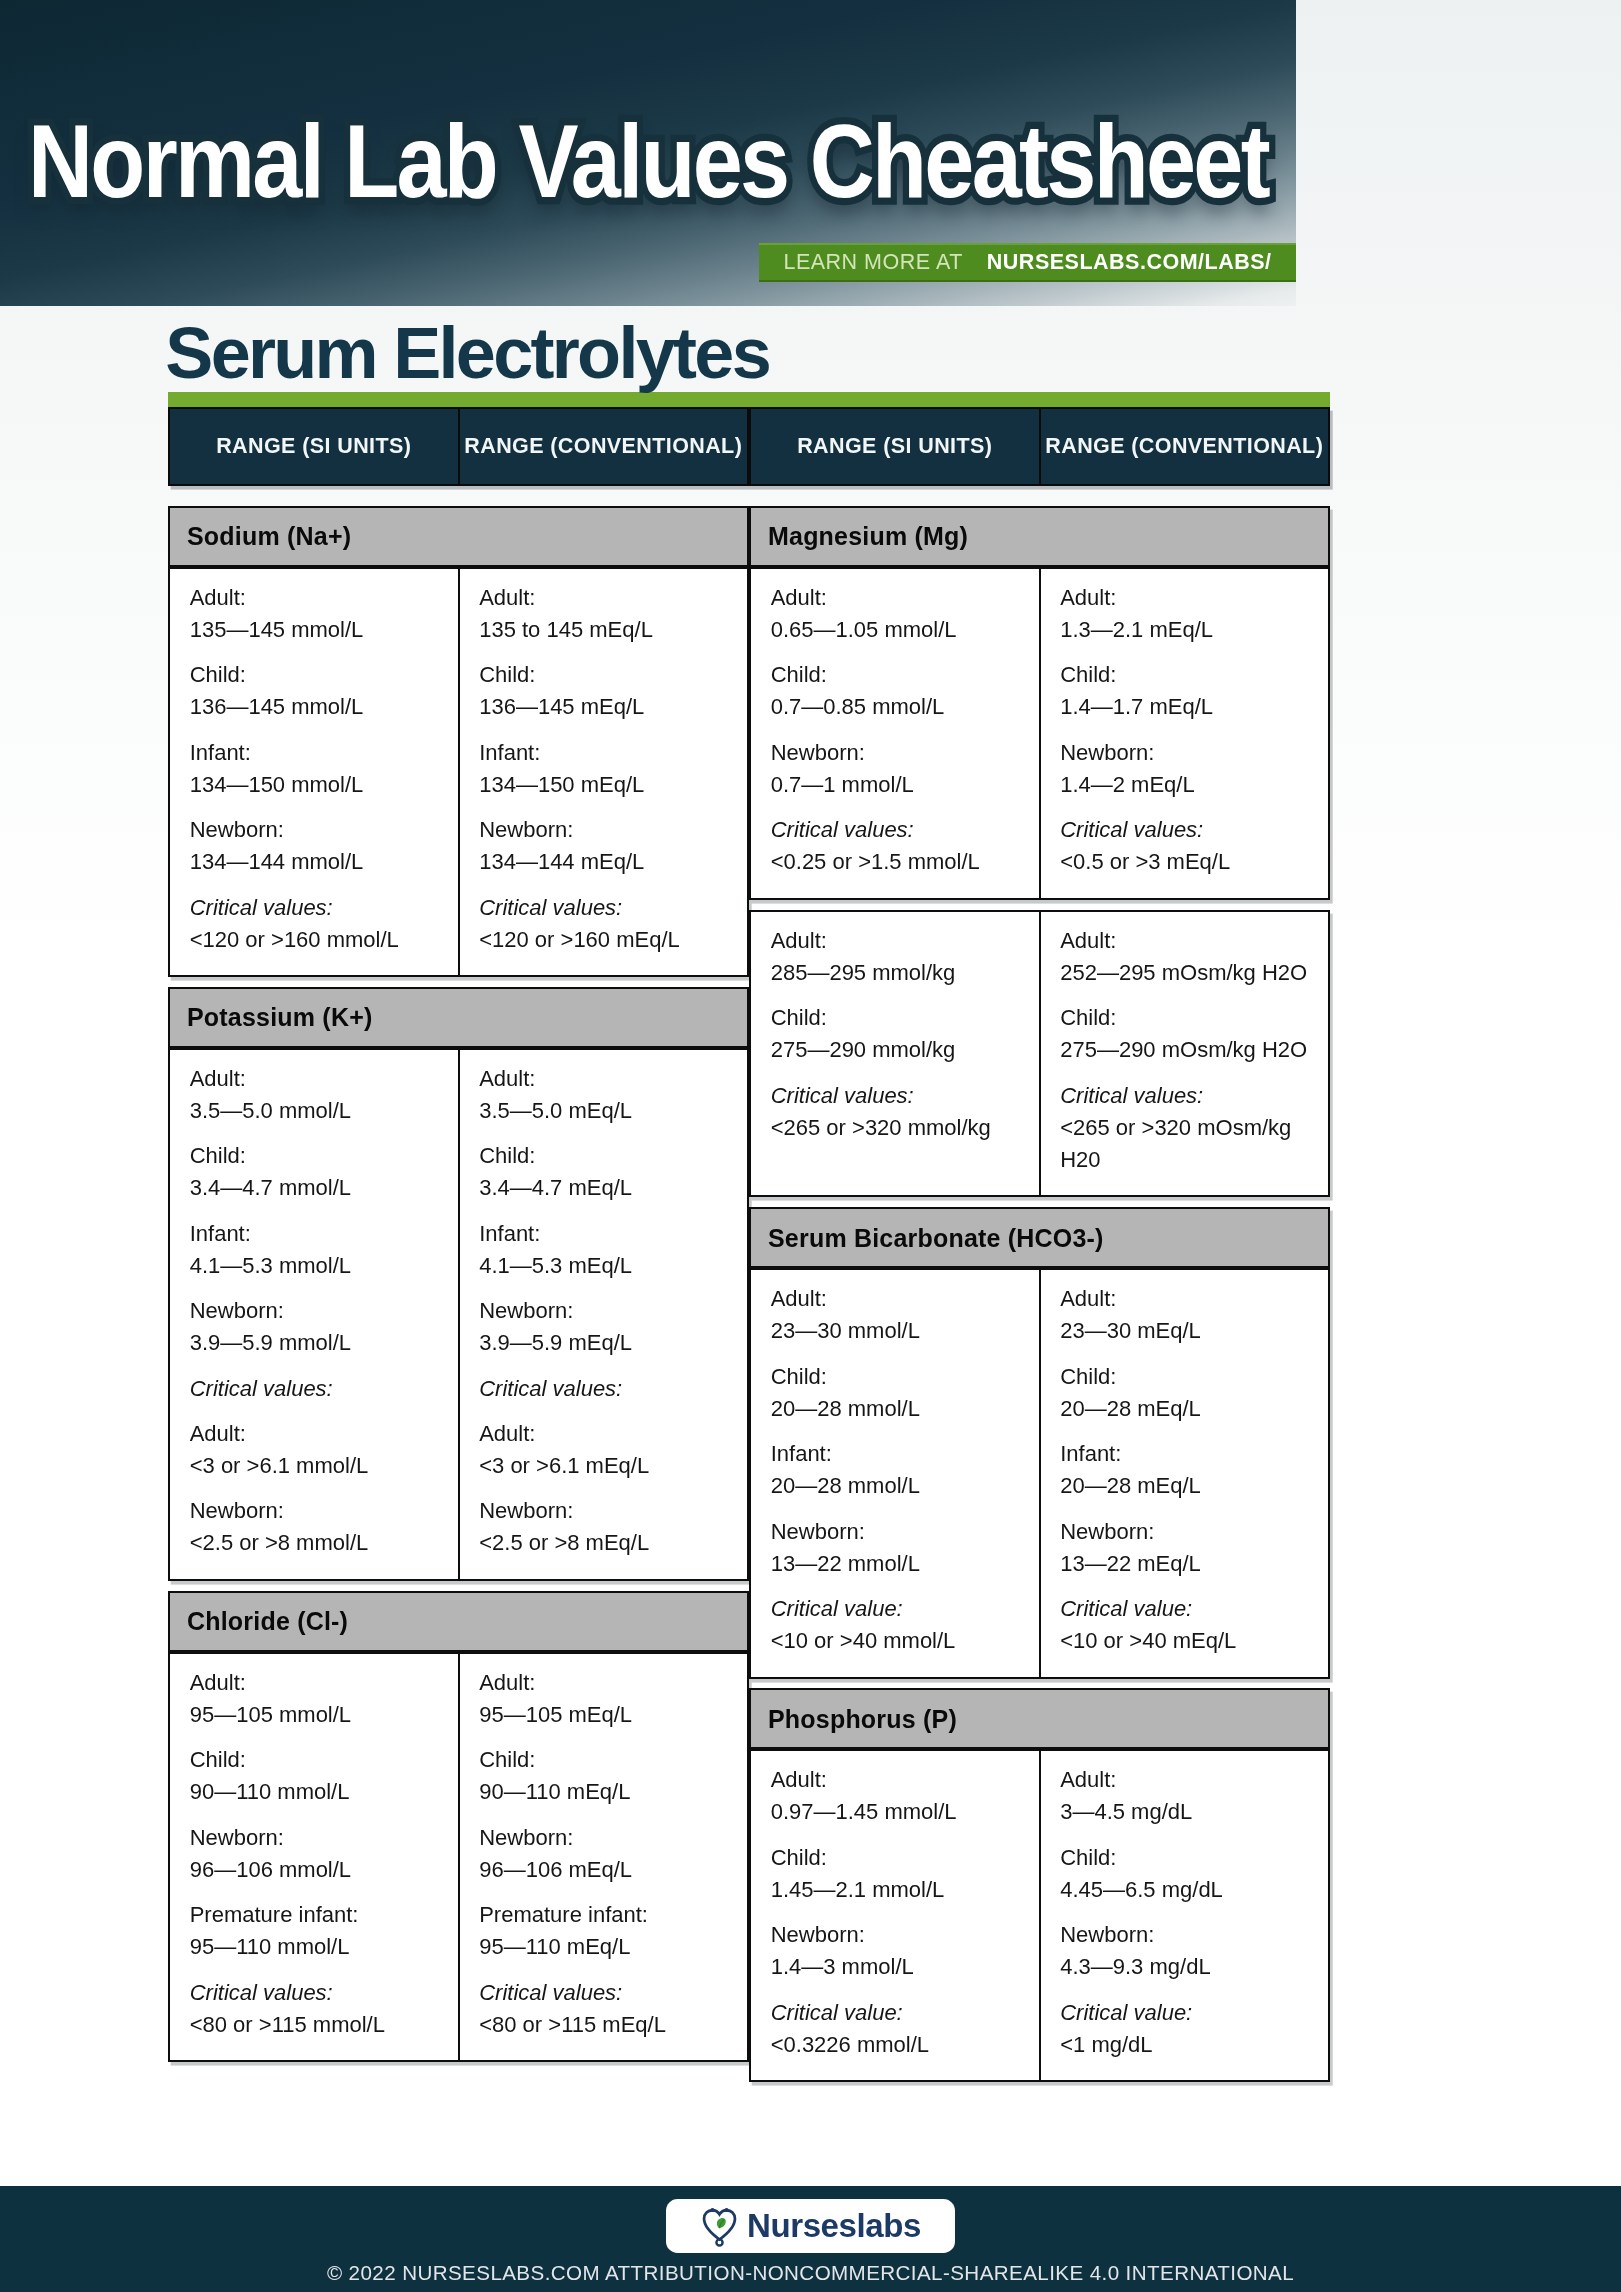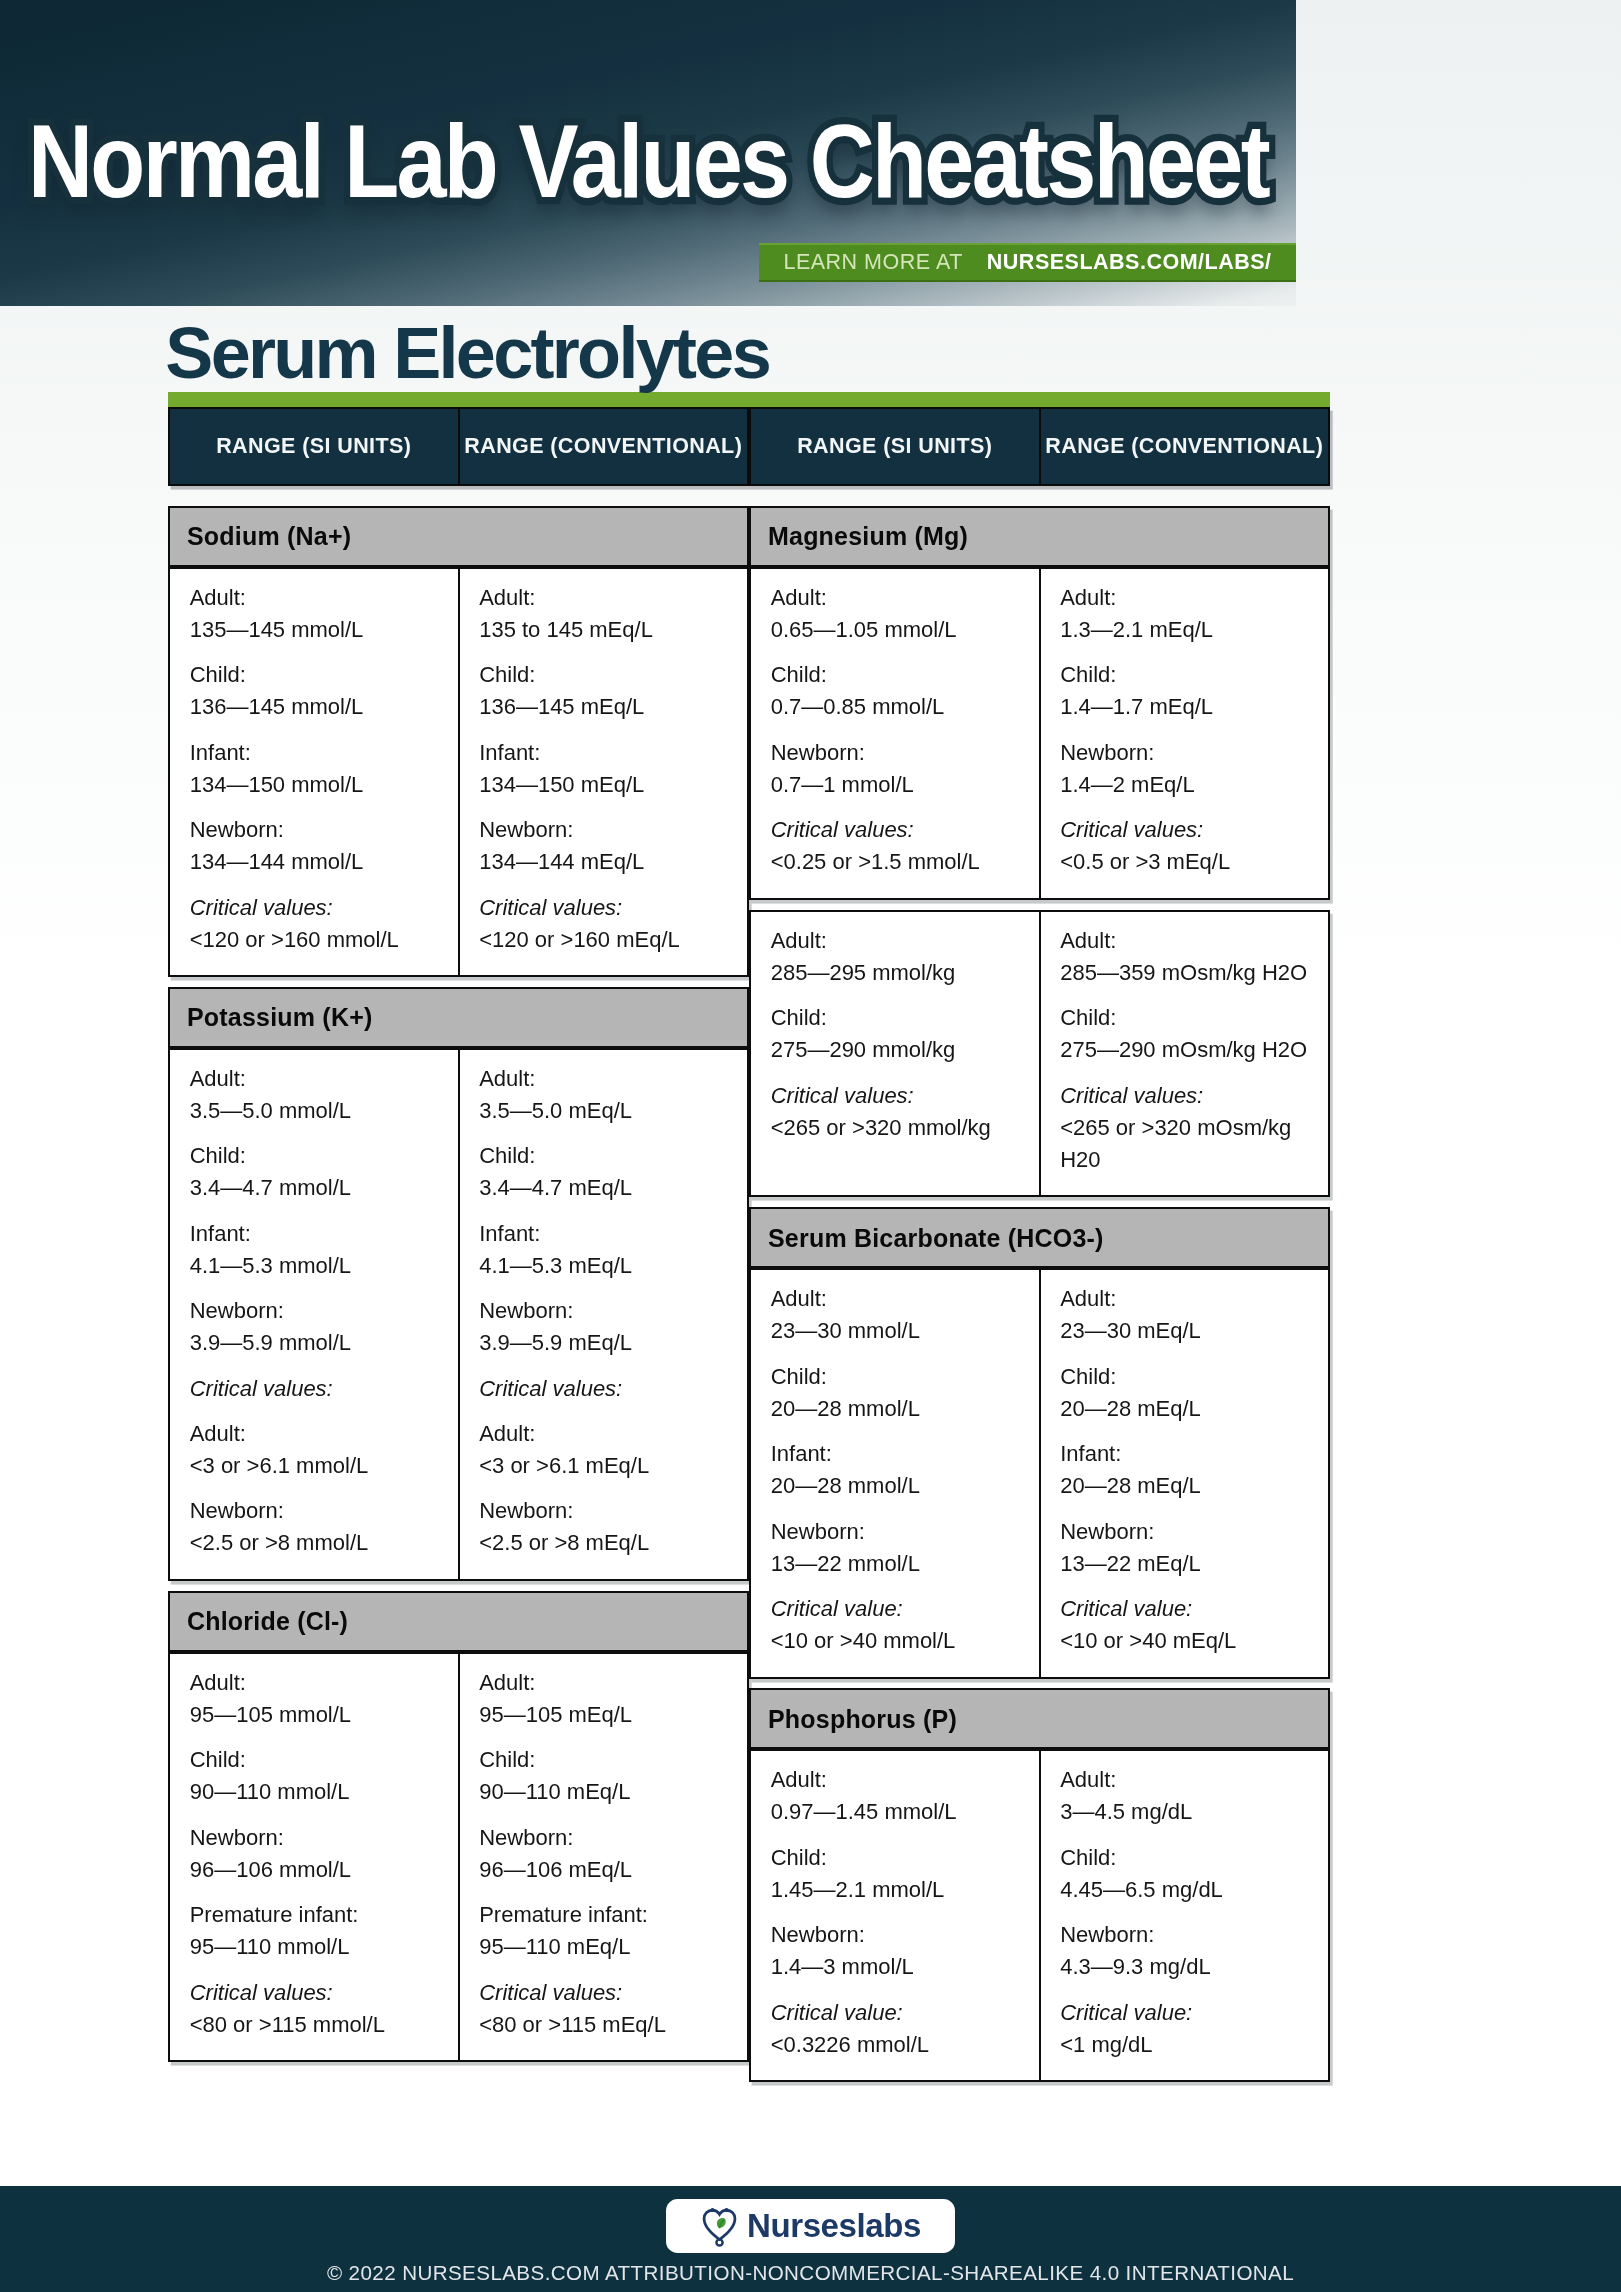--- a/index.html
+++ b/index.html
@@ -308,21 +308,21 @@
                   <div class="value">275—290 mmol/kg</div>
                 </div>
                 <div class="row">
                   <div class="label italic">Critical values:</div>
                   <div class="value">&lt;265 or &gt;320 mmol/kg</div>
                 </div>
               </div>
               <div class="sec-col">
                 <div class="row">
                   <div class="label">Adult:</div>
-                  <div class="value">285—359 mOsm/kg H2O</div>
+                  <div class="value">252—295 mOsm/kg H2O</div>
                 </div>
                 <div class="row">
                   <div class="label">Child:</div>
                   <div class="value">275—290 mOsm/kg H2O</div>
                 </div>
                 <div class="row">
                   <div class="label italic">Critical values:</div>
                   <div class="value">&lt;265 or &gt;320 mOsm/kg
 H20</div>
                 </div>

